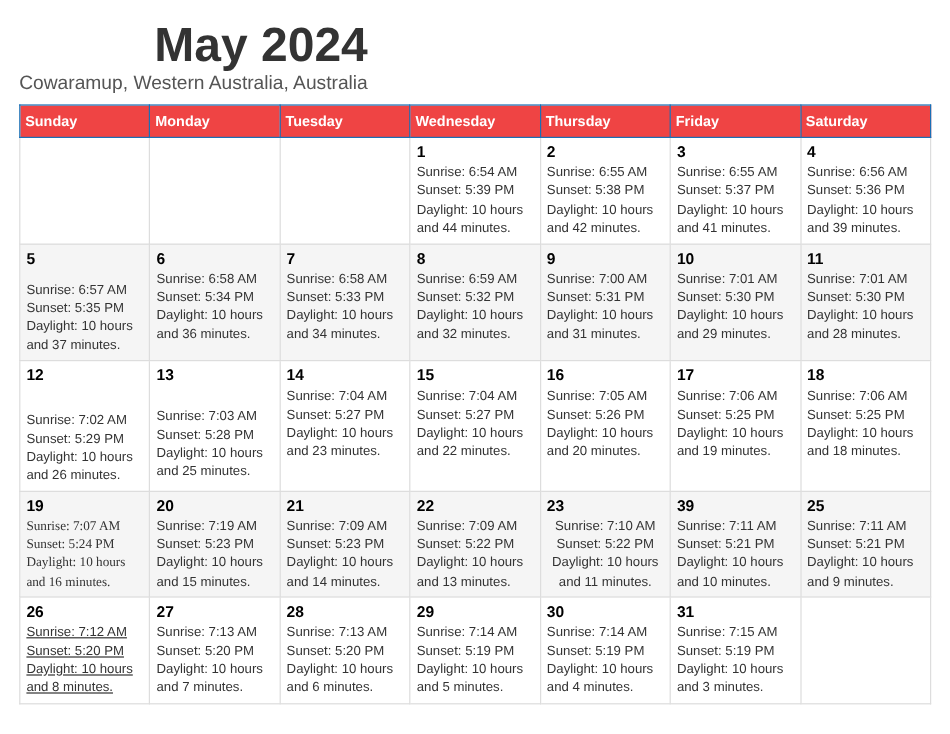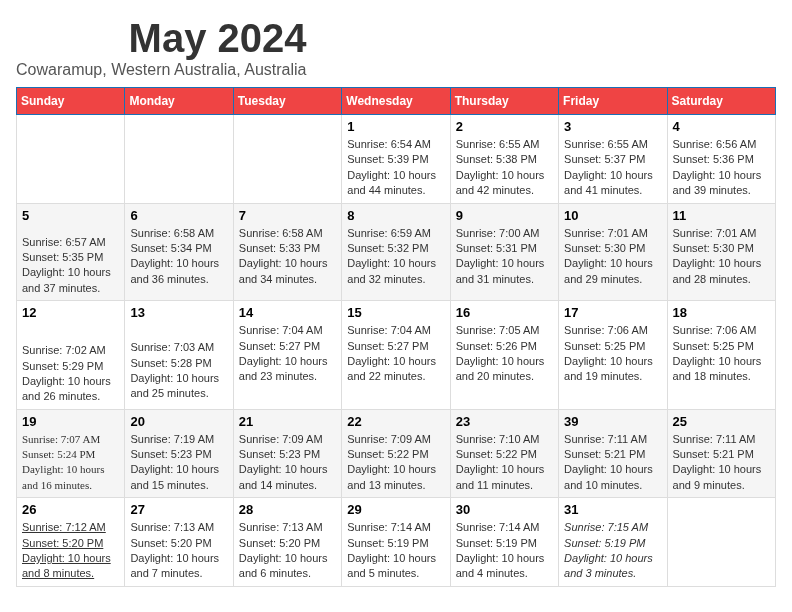--- a/index.html
+++ b/index.html
@@ -270,21 +270,21 @@
         </td>
         <td>
           <span class="day-num">22</span>
           <div class="day-info" style="white-space: pre-line;">Sunrise: 7:09 AM
 Sunset: 5:22 PM
 Daylight: 10 hours
 and 13 minutes.</div>
         </td>
         <td>
           <span class="day-num">23</span>
-          <div class="day-info" style="white-space: pre-line;">Sunrise: 7:10 AM
+          <div class="day-info" style="white-space: pre-line; text-align: center;">Sunrise: 7:10 AM
 Sunset: 5:22 PM
 Daylight: 10 hours
 and 11 minutes.</div>
         </td>
         <td>
           <span class="day-num">39</span>
           <div class="day-info" style="white-space: pre-line;">Sunrise: 7:11 AM
 Sunset: 5:21 PM
 Daylight: 10 hours
 and 10 minutes.</div>
@@ -328,21 +328,21 @@
         </td>
         <td>
           <span class="day-num">30</span>
           <div class="day-info" style="white-space: pre-line;">Sunrise: 7:14 AM
 Sunset: 5:19 PM
 Daylight: 10 hours
 and 4 minutes.</div>
         </td>
         <td>
           <span class="day-num">31</span>
-          <div class="day-info" style="white-space: pre-line; font-style: italic;">Sunrise: 7:15 AM
+          <div class="day-info" style="white-space: pre-line;">Sunrise: 7:15 AM
 Sunset: 5:19 PM
 Daylight: 10 hours
 and 3 minutes.</div>
         </td>
         <td class="empty-cell"></td>
       </tr>
     </tbody>
 </table>
 
 </body></html>

